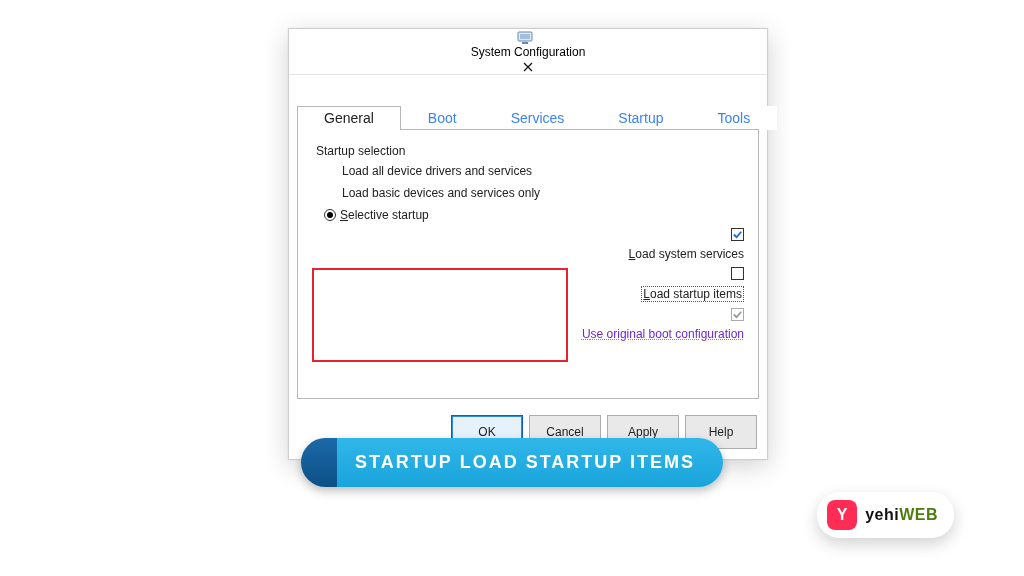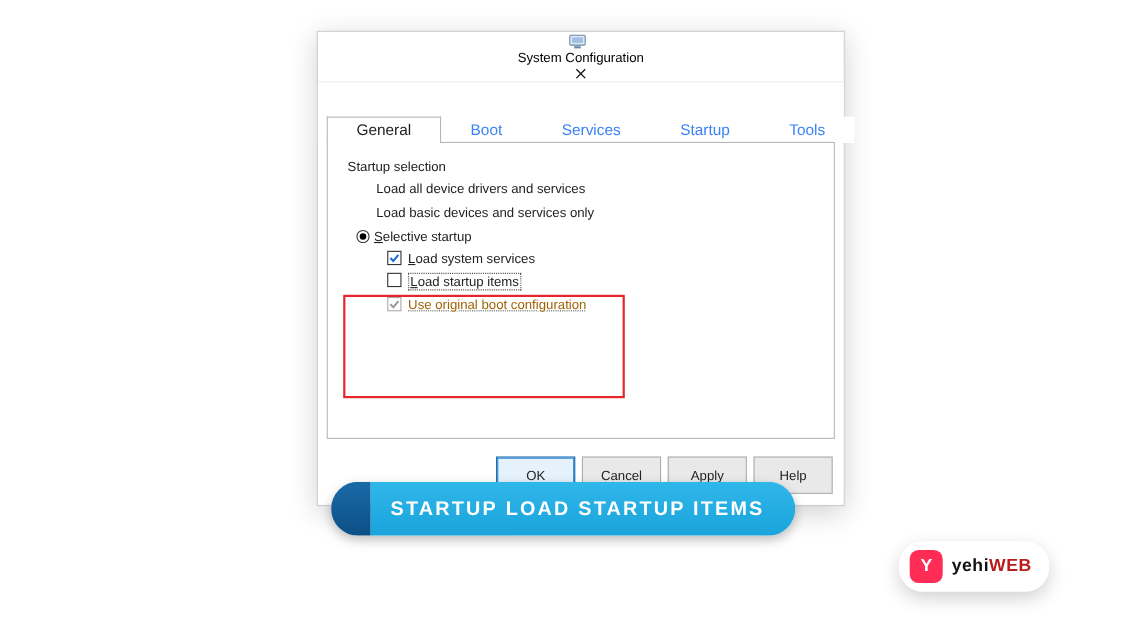--- a/index.html
+++ b/index.html
@@ -93,34 +93,35 @@
   }
   .radio-label { font-size:12px; }
   .radio-label .ul { text-decoration: underline; }
   .sub-desc {
     margin: 2px 0 8px 28px;
     font-size: 12px;
     color:#222;
   }
 
   .checkbox-row{
-    display:flex; align-items:flex-start; gap:6px;
+    display:flex; align-items:flex-end; gap:6px;
     margin: 6px 0 0 38px;
+    flex-direction: column;
   }
   .cb{
     width:13px; height:13px; border:1px solid #333; background:#fff;
     display:inline-flex; align-items:center; justify-content:center;
   }
   .cb.checked svg{ display:block; }
   .cb svg{ display:none; }
   .cb.disabled{ border-color:#aaa; }
   .cb.disabled.checked svg path{ stroke:#9a9a9a; }
   .cb-label{ font-size:12px; }
   .cb-label.boxed{ border:1px dotted #555; padding:0 1px; }
-  .cb-label.disabled{ color:#a16207; text-decoration: underline dotted #8a8a8a; }
+  .cb-label.disabled{ color:#6d28d9; text-decoration: underline dotted #8a8a8a; }
   .cb-label .ul{ text-decoration: underline; }
 
   .highlight-box{
     position:absolute;
     left: 14px;
     top: 138px;
     width: 256px;
     height: 94px;
     border: 2px solid #e6242a;
     pointer-events:none;
@@ -193,21 +194,21 @@
     background:#ff2d55;
     display:flex; align-items:center; justify-content:center;
     color:#fff; font-weight:900; font-size:16px;
     font-family: Arial, sans-serif;
   }
   .logo-text{
     font-family: "Segoe UI", Arial, sans-serif;
     font-weight:800; font-size:16px; letter-spacing:0.5px;
   }
   .logo-text .y{ color:#111; }
-  .logo-text .w{ color:#b91c1c; }
+  .logo-text .w{ color:#4d7c0f; }
 </style>
 </head>
 <body>
 
 <div class="window">
 
   <div class="titlebar">
     <span class="title-icon">
       <svg viewBox="0 0 16 16" width="16" height="16">
         <rect x="1" y="3" width="14" height="9" rx="1" fill="#dfeaf5" stroke="#6b88a8"></rect>

